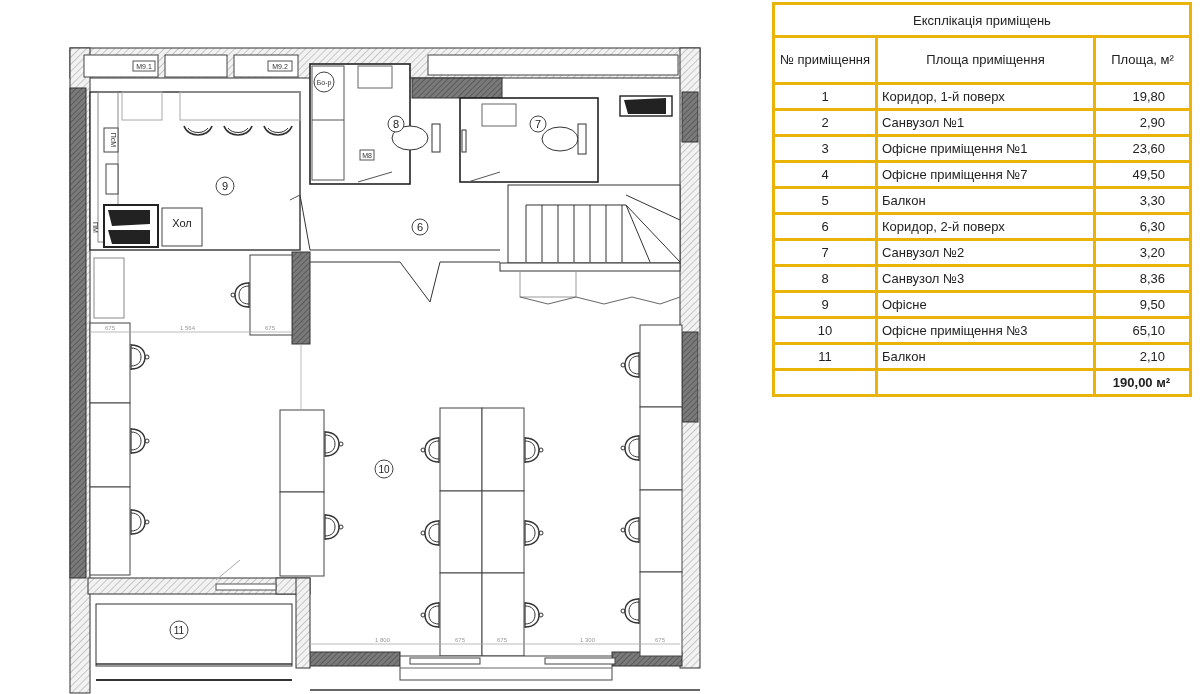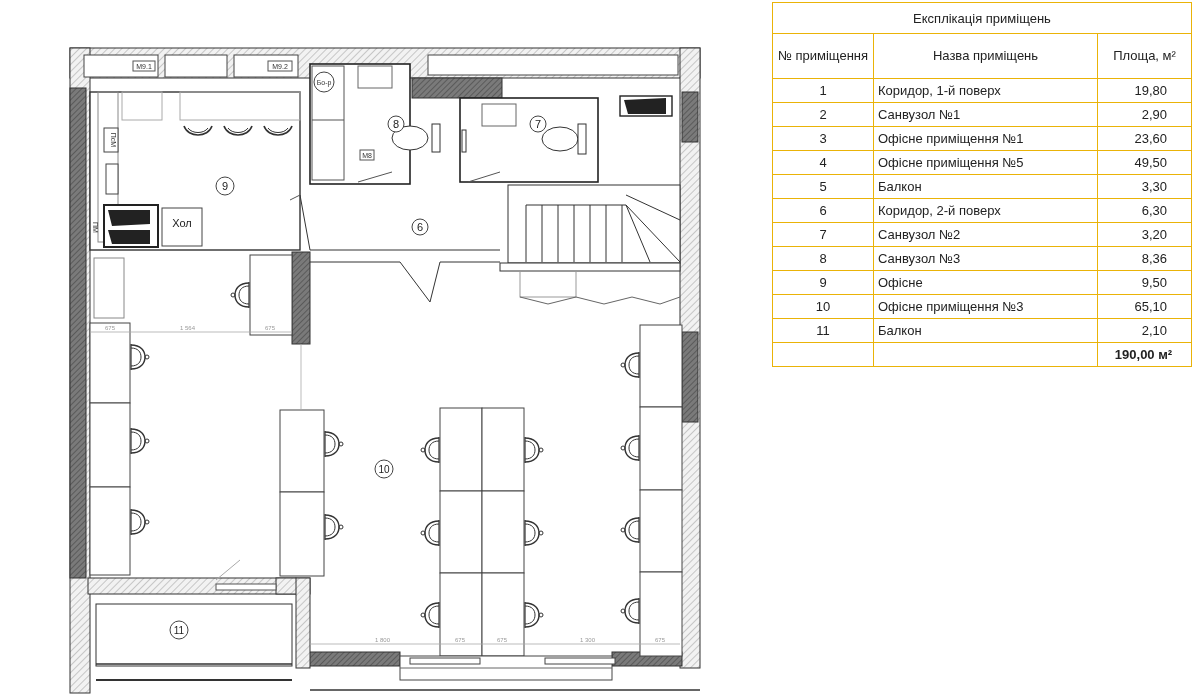--- a/index.html
+++ b/index.html
@@ -2,21 +2,21 @@
 <html><head>
 <meta charset="utf-8">
 <style>
   html,body{margin:0;padding:0;background:#fff;}
   body{width:1200px;height:694px;position:relative;overflow:hidden;font-family:"Liberation Sans",sans-serif;color:#222;}
   #plan{position:absolute;left:0;top:0;}
   .room-label{font-family:"Liberation Sans",sans-serif;font-size:13px;fill:#222;}
   .small-label{font-family:"Liberation Sans",sans-serif;font-size:7px;fill:#333;}
   .dim{font-family:"Liberation Sans",sans-serif;font-size:6px;fill:#999;}
   #expl{position:absolute;left:772px;top:2px;width:420px;border-collapse:collapse;font-size:13px;}
-  #expl td,#expl th{border:1px solid #eab308;padding:0 4px;height:23px;font-weight:normal;}
+  #expl td,#expl th{border:3px solid #eab308;padding:0 4px;height:23px;font-weight:normal;}
   #expl .title{height:30px;text-align:center;font-size:13px;}
   #expl .hdr th{height:44px;line-height:16px;}
   #expl td.num{text-align:center;width:92px;}
   #expl td.name{text-align:left;}
   #expl td.area{text-align:right;padding-right:24px;width:65px;}
   #expl td.total{font-weight:bold;text-align:center;padding-right:6px;}
 </style>
 </head>
 <body>
 
@@ -232,41 +232,41 @@
   </g>
 </svg>
 
 <table id="expl">
   <tbody>
       <tr>
     <td colspan="3" class="title">Експлікація приміщень</td>
   </tr>
   <tr class="hdr">
     <th>№ приміщення</th>
-    <th>Назва приміщень</th>
+    <th>Площа приміщення</th>
     <th>Площа, м²</th>
   </tr>
   <tr>
         <td class="num">1</td>
         <td class="name">Коридор, 1-й поверх</td>
         <td class="area">19,80</td>
       </tr>
   <tr>
         <td class="num">2</td>
         <td class="name">Санвузол №1</td>
         <td class="area">2,90</td>
       </tr>
   <tr>
         <td class="num">3</td>
         <td class="name">Офісне приміщення №1</td>
         <td class="area">23,60</td>
       </tr>
   <tr>
         <td class="num">4</td>
-        <td class="name">Офісне приміщення №5</td>
+        <td class="name">Офісне приміщення №7</td>
         <td class="area">49,50</td>
       </tr>
   <tr>
         <td class="num">5</td>
         <td class="name">Балкон</td>
         <td class="area">3,30</td>
       </tr>
   <tr>
         <td class="num">6</td>
         <td class="name">Коридор, 2-й поверх</td>

